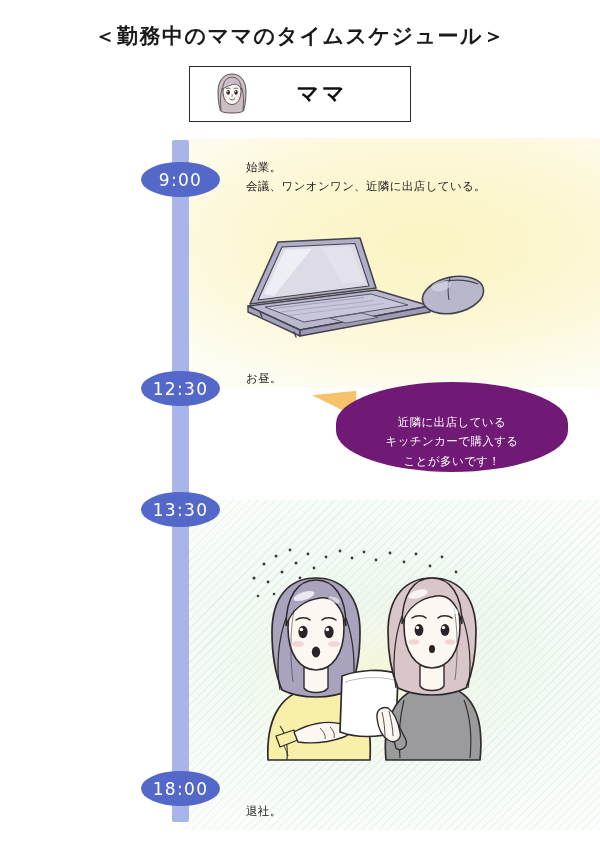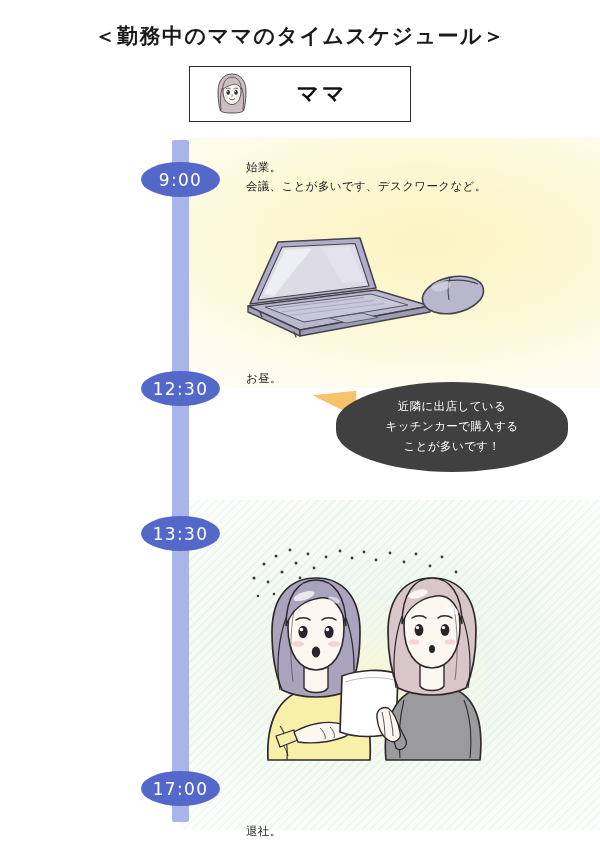--- a/index.html
+++ b/index.html
@@ -161,24 +161,24 @@
     white-space: pre-line;
   }
 
   
   #bubble {
     position: absolute;
     left: 336px;
     top: 382px;
     width: 232px;
     height: 90px;
-    background: #404040;
+    background: #701a75;
     border-radius: 50% / 46%;
     display: flex;
-    align-items: center;
+    align-items: flex-end;
     justify-content: center;
   }
 
   #bubble-text {
     text-align: center;
     color: #ffffff;
     font-size: 11.5px;
     line-height: 1.72;
     letter-spacing: 0.4px;
     white-space: pre-line;
@@ -254,27 +254,27 @@
       <path d="M24 24.4 L24.6 26.2 L23.6 26.3" fill="none" stroke="#6a5e63" stroke-width="0.6" stroke-linecap="round"></path>
       <path d="M21.6 28.8 C23 30.4 25.4 30.4 26.8 28.8" fill="none" stroke="#4a4146" stroke-width="0.9" stroke-linecap="round"></path>
     </svg>
     <div id="header-label">ママ</div>
   </div>
 
   <div id="timeline-bar"></div>
 
   <div class="time-badge" style="top:162px">9:00</div>
   <div class="time-badge" style="top:371px">12:30</div>
-  <div class="time-badge" style="top:516px">13:30</div>
-  <div class="time-badge" style="top:771px">17:00</div>
+  <div class="time-badge" style="top:492px">13:30</div>
+  <div class="time-badge" style="top:771px">18:00</div>
 
   <div class="entry-text" style="top:158px">始業。
-会議、ことが多いです、デスクワークなど。</div>
+会議、ワンオンワン、近隣に出店している。</div>
   <div class="entry-text" style="top:369px">お昼。</div>
-  <div class="entry-text" style="top:822px">退社。</div>
+  <div class="entry-text" style="top:802px">退社。</div>
 
   <div id="bubble-tail"></div>
   <div id="bubble">
     <div id="bubble-text">近隣に出店している
 キッチンカーで購入する
 ことが多いです！</div>
   </div>
 
   <svg id="laptop-illustration" viewBox="0 0 260 120">
 

